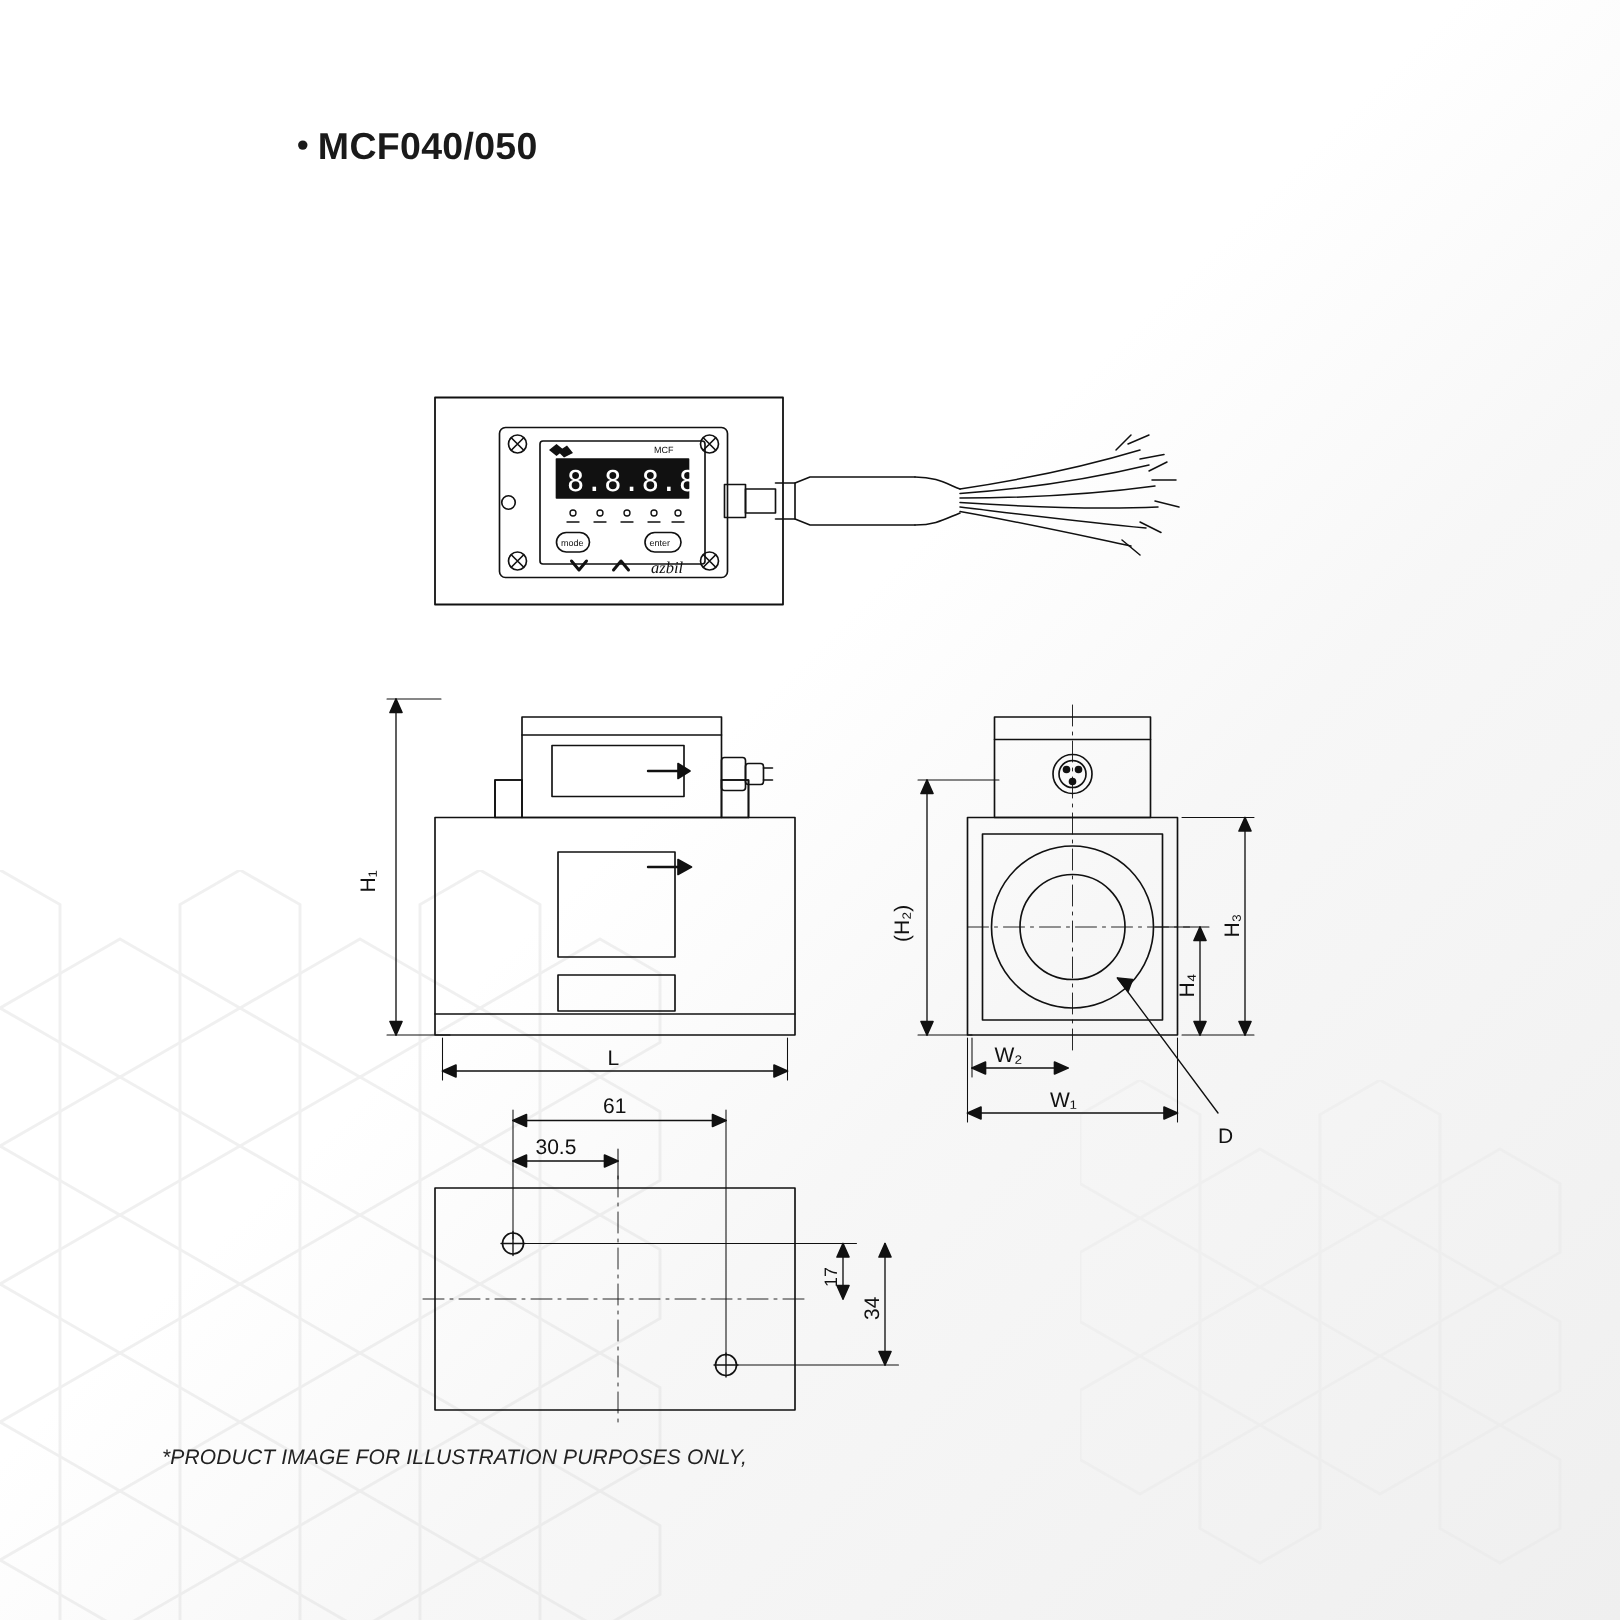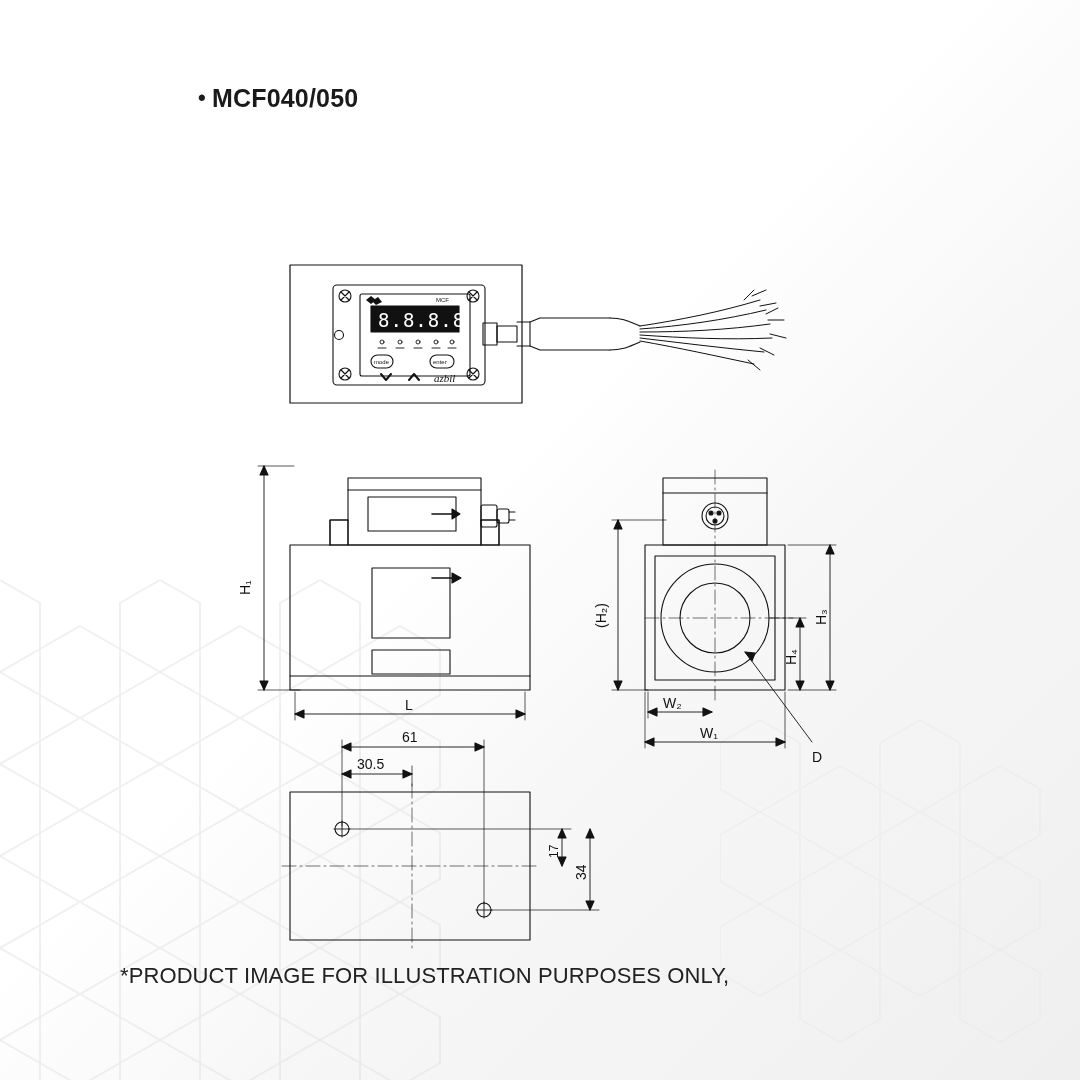--- a/index.html
+++ b/index.html
@@ -57,25 +57,26 @@
   }
 
   #drawing {
     position: absolute;
     left: 0;
     top: 0;
   }
 
   .disclaimer {
     position: absolute;
-    left: 120px;
-    font-size: 22px;
+    left: 108px;
+    font-size: 14px;
     color: #222;
     letter-spacing: 0.1px;
     white-space: nowrap;
+    font-style: italic;
   }
   #disc1 { top: 963px; }
   #disc2 { top: 996px; }
 
   text.dim {
     font-family: "Liberation Sans", sans-serif;
     font-size: 14px;
     fill: #111;
   }
   text.dimsmall {

